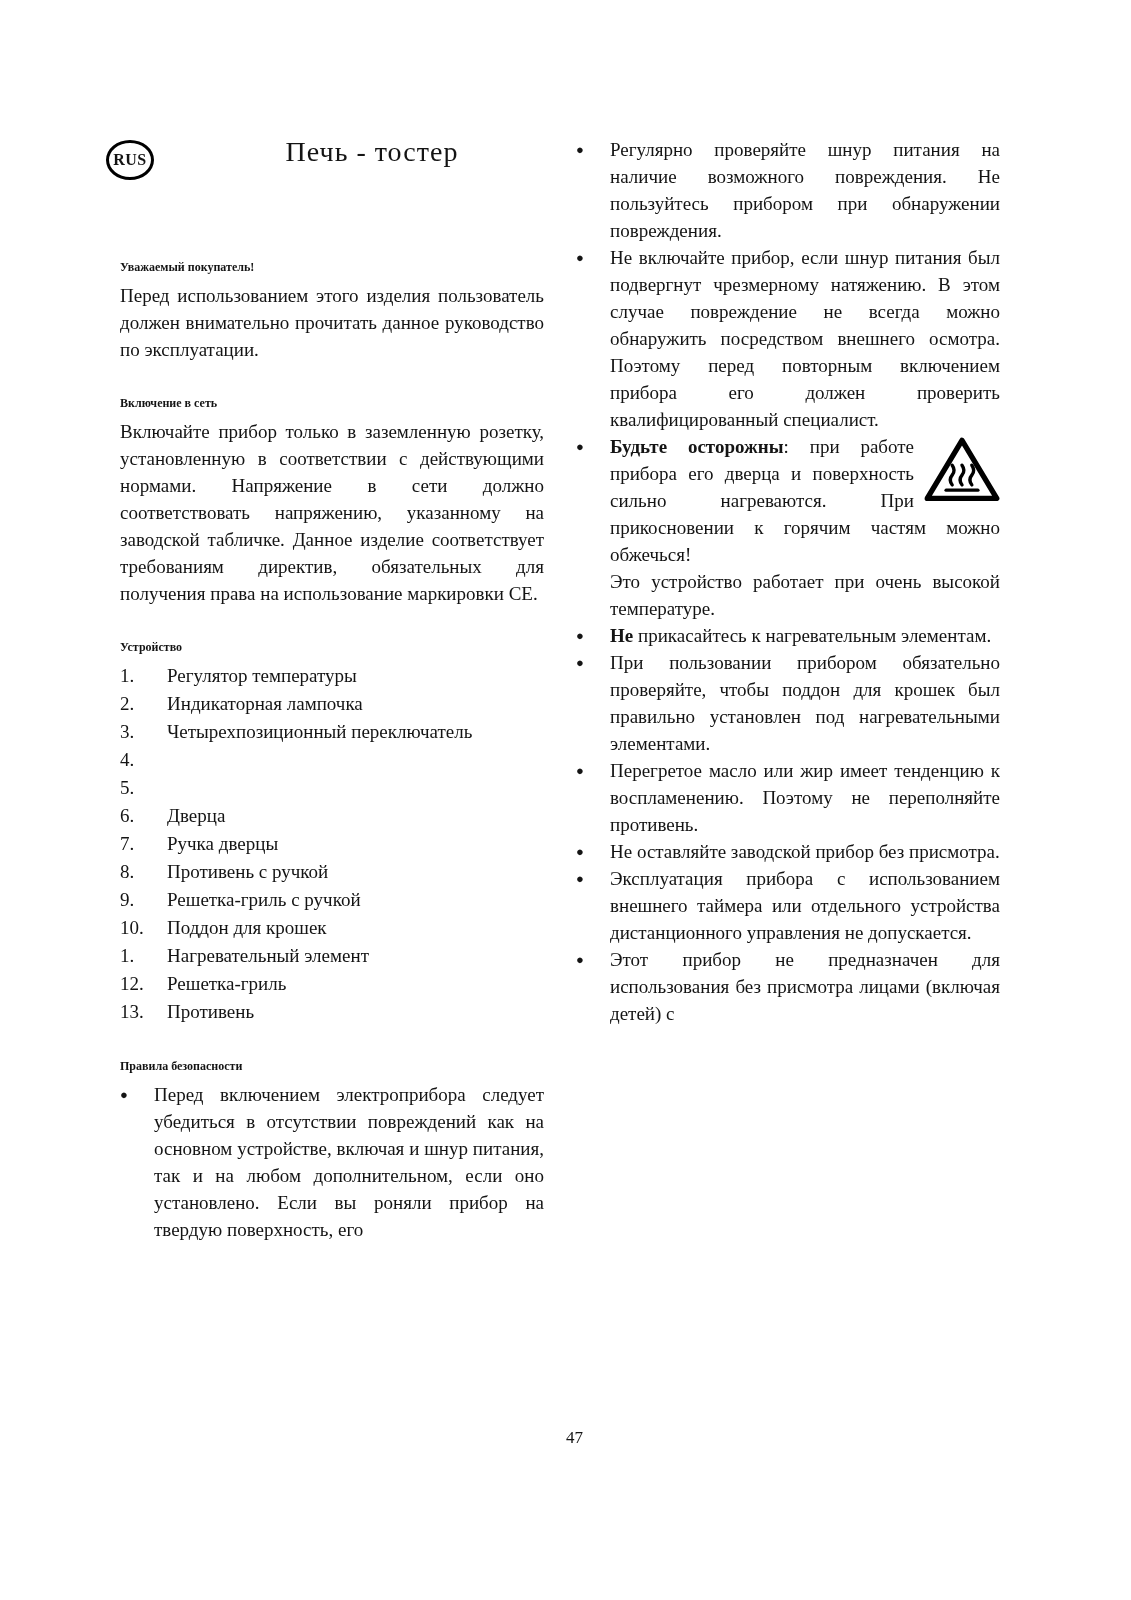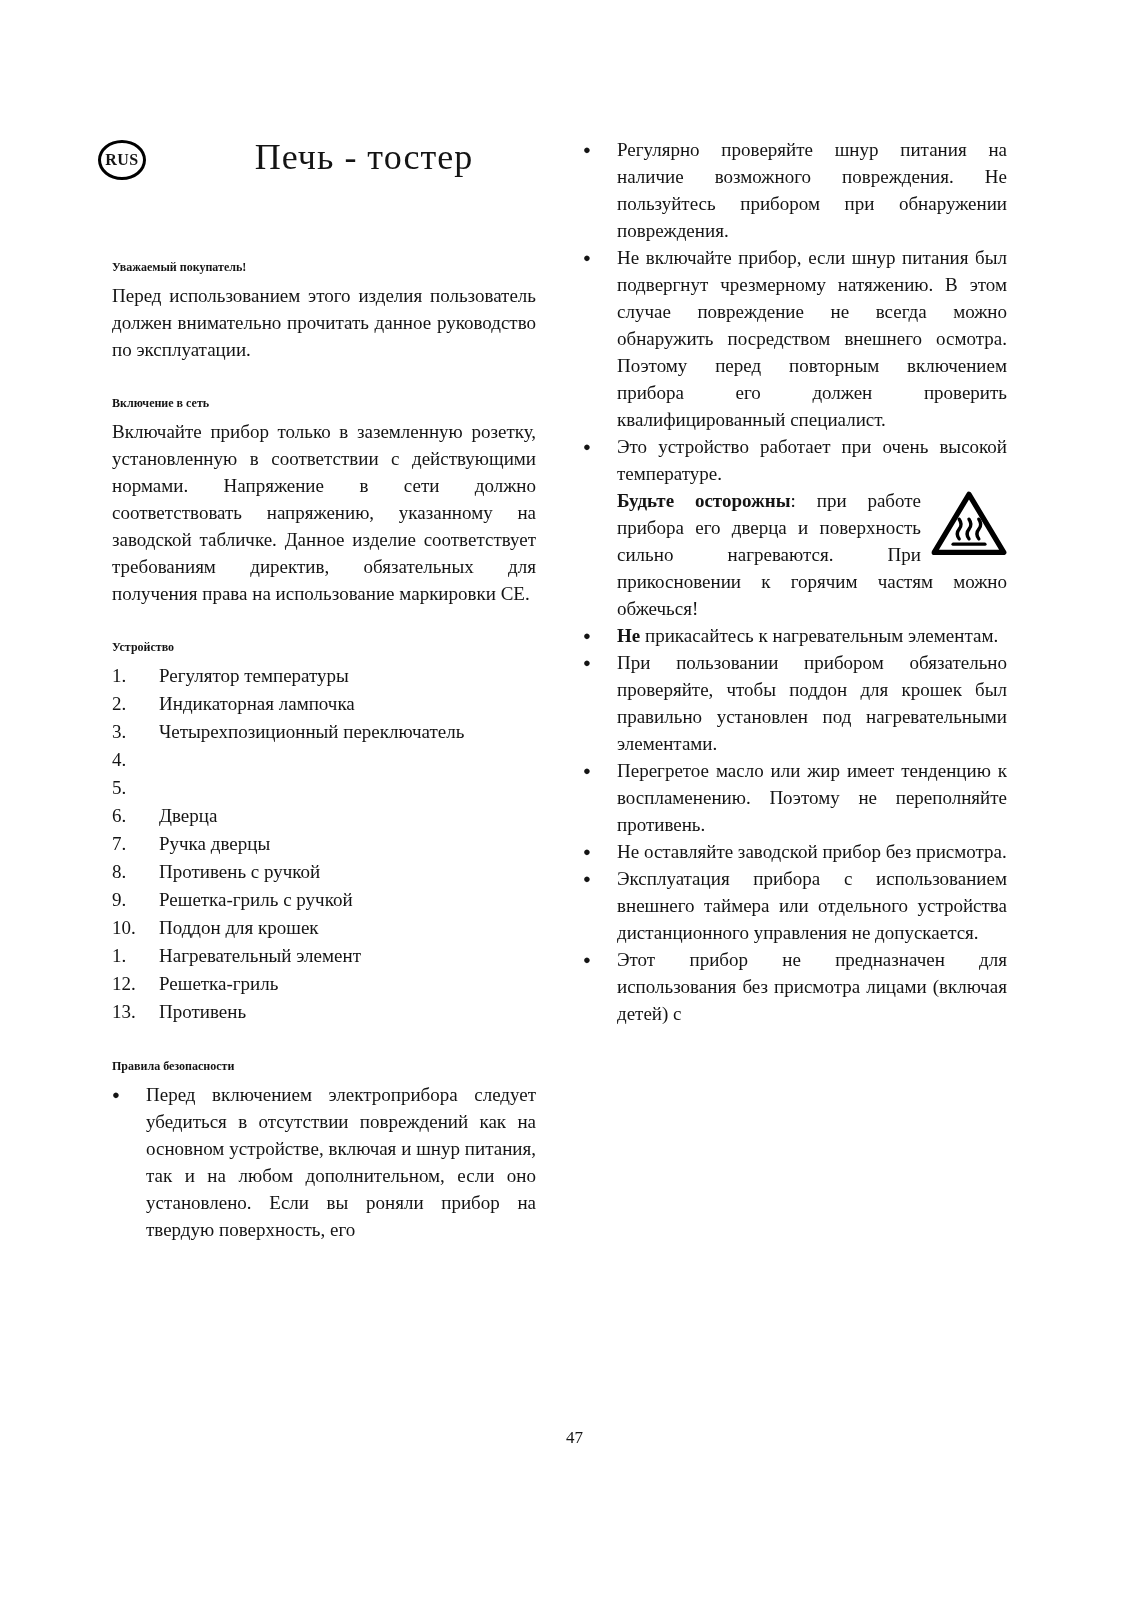--- a/index.html
+++ b/index.html
@@ -6,36 +6,36 @@
   html,body { background:#ffffff; }
   body {
     width:1131px; height:1600px;
     font-family:"Liberation Serif", serif;
     color:#141414;
     position:relative;
     overflow:hidden;
   }
   .page { position:absolute; inset:0; }
   .columns {
-    position:absolute; top:136px; left:112px;
-    display:flex; gap:47px;
+    position:absolute; top:136px; left:120px;
+    display:flex; gap:32px;
   }
   .col { width:424px; }
 
   
   .title-row { position:relative; height:58px; margin-bottom:60px; }
   .rus-badge {
     position:absolute; left:-14px; top:4px;
     width:48px; height:40px;
     border:3px solid #000; border-radius:50%;
     display:flex; align-items:center; justify-content:center;
     font-weight:700; font-size:16px; letter-spacing:0.5px;
   }
   .doc-title {
-    font-size:36px; font-weight:400; letter-spacing:1px;
+    font-size:28px; font-weight:400; letter-spacing:1px;
     text-align:center; padding-left:80px; white-space:nowrap;
   }
 
   
   h2.section-heading {
     font-size:12px; font-weight:700;
     margin-top:27px; margin-bottom:1px;
     line-height:27px;
   }
   p.body-text {
@@ -156,32 +156,32 @@
       </div>
 
       <div class="bullet-item">
         <span class="marker">●</span>
         <div class="bullet-text">Не включайте прибор, если шнур питания был подвергнут чрезмерному натяжению. В этом случае повреждение не всегда можно обнаружить посредством внешнего осмотра. Поэтому перед повторным включением прибора его должен проверить квалифицированный специалист.</div>
       </div>
 
       <div class="bullet-item">
         <span class="marker">●</span>
         <div class="bullet-text">
-          <div>Это устройство работает при очень высокой температуре.</div>
           <div>
             <span class="warn-icon-float">
               <svg viewBox="0 0 100 90" width="76" height="68" aria-hidden="true">
                 <path d="M50 7 L96 84 L4 84 Z" fill="none" stroke="#000" stroke-width="7" stroke-linejoin="round"></path>
                 <path d="M37 40 q5 7 0 13 q-5 6 0 13" fill="none" stroke="#000" stroke-width="4.5" stroke-linecap="round"></path>
                 <path d="M50 40 q5 7 0 13 q-5 6 0 13" fill="none" stroke="#000" stroke-width="4.5" stroke-linecap="round"></path>
                 <path d="M63 40 q5 7 0 13 q-5 6 0 13" fill="none" stroke="#000" stroke-width="4.5" stroke-linecap="round"></path>
                 <line x1="29" y1="73" x2="71" y2="73" stroke="#000" stroke-width="4.5" stroke-linecap="round"></line>
               </svg>
             </span><span class="bold-inline">Будьте осторожны</span><span>: при работе прибора его дверца и поверхность сильно нагреваются. При прикосновении к горячим частям можно обжечься!</span>
           </div>
+          <div>Это устройство работает при очень высокой температуре.</div>
         </div>
       </div>
 
       <div class="bullet-item">
         <span class="marker">●</span>
         <div class="bullet-text"><span class="bold-inline">Не</span><span> прикасайтесь к нагревательным элементам.</span></div>
       </div>
 
       <div class="bullet-item">
         <span class="marker">●</span>

